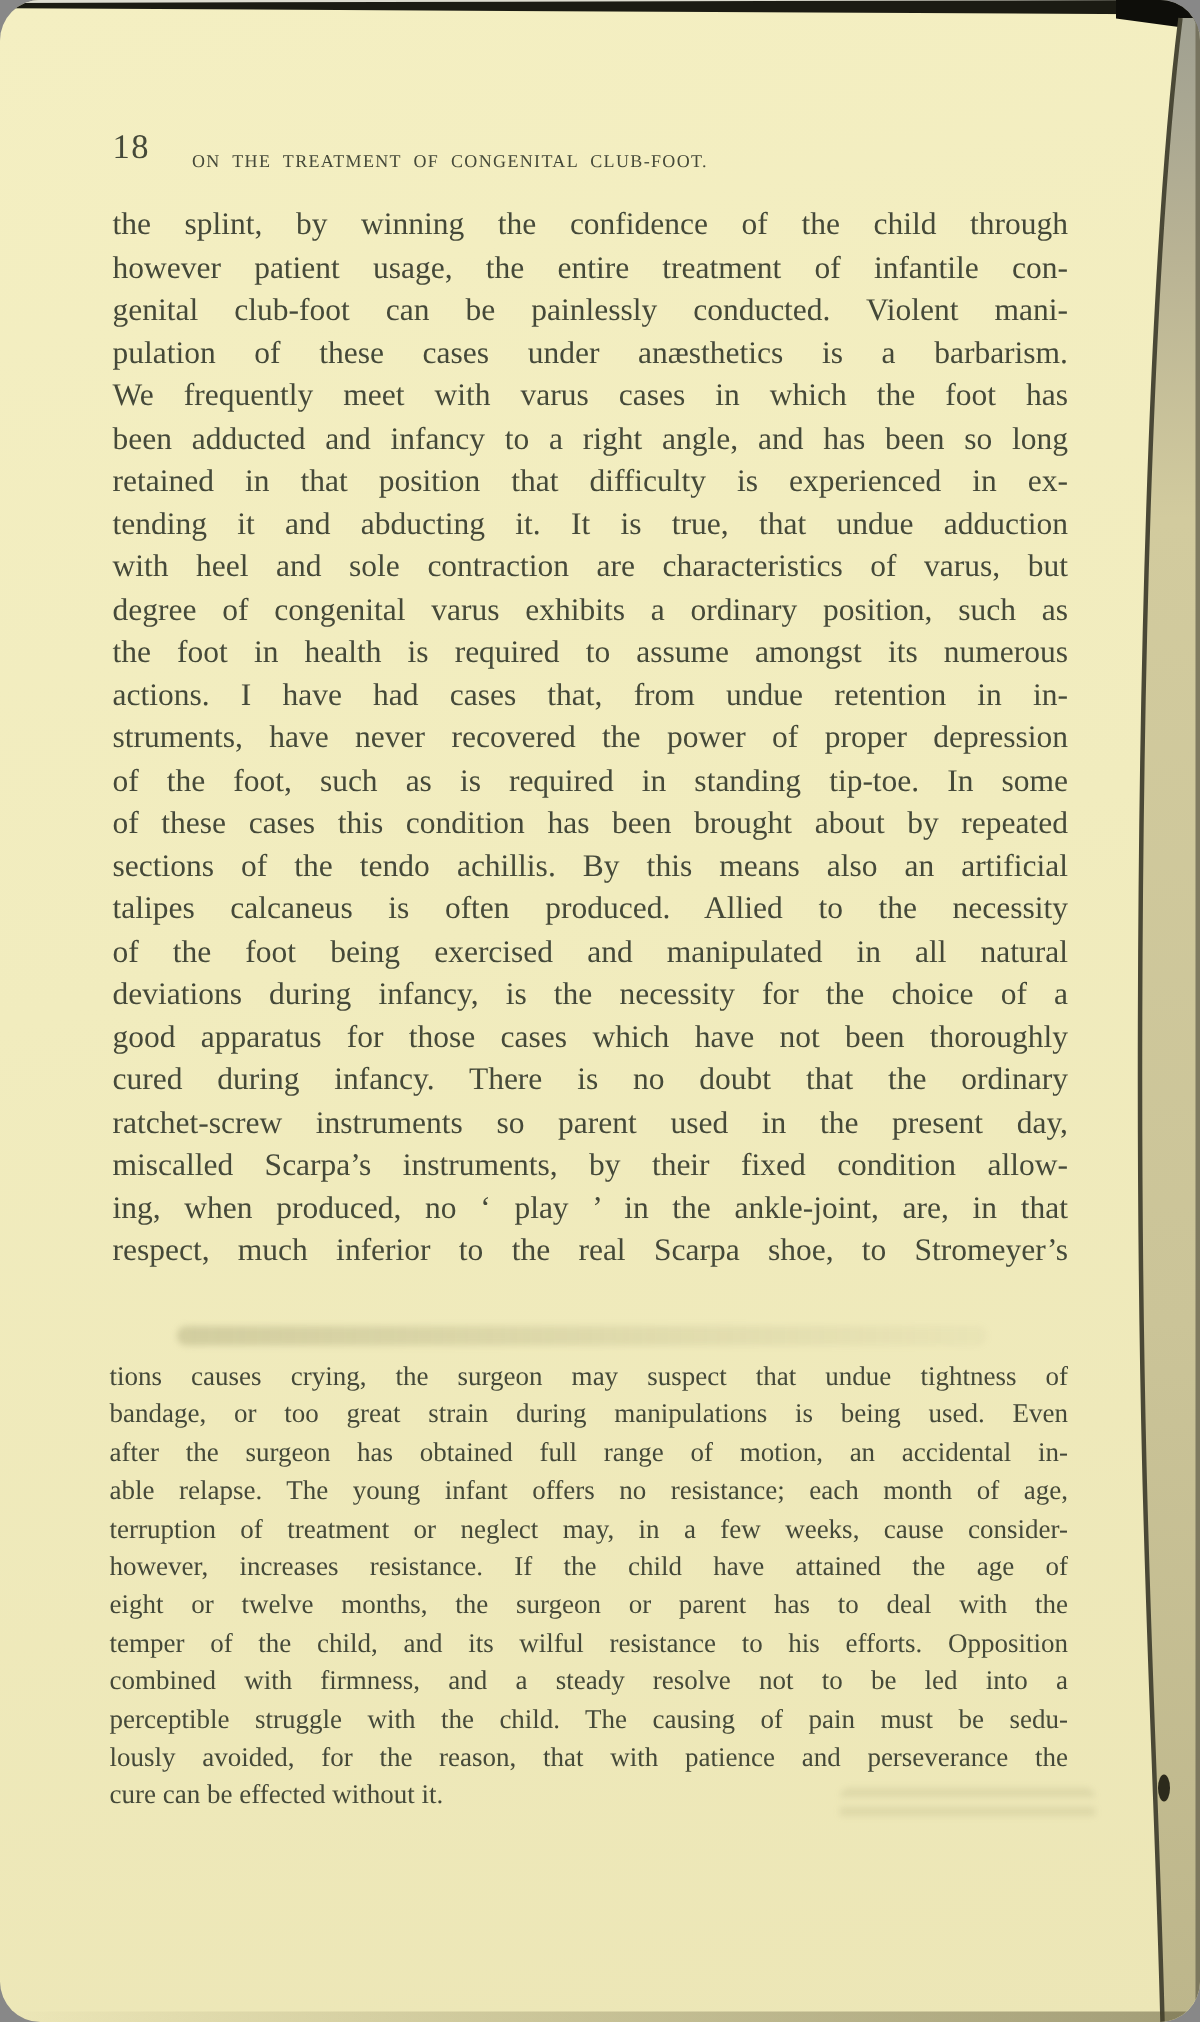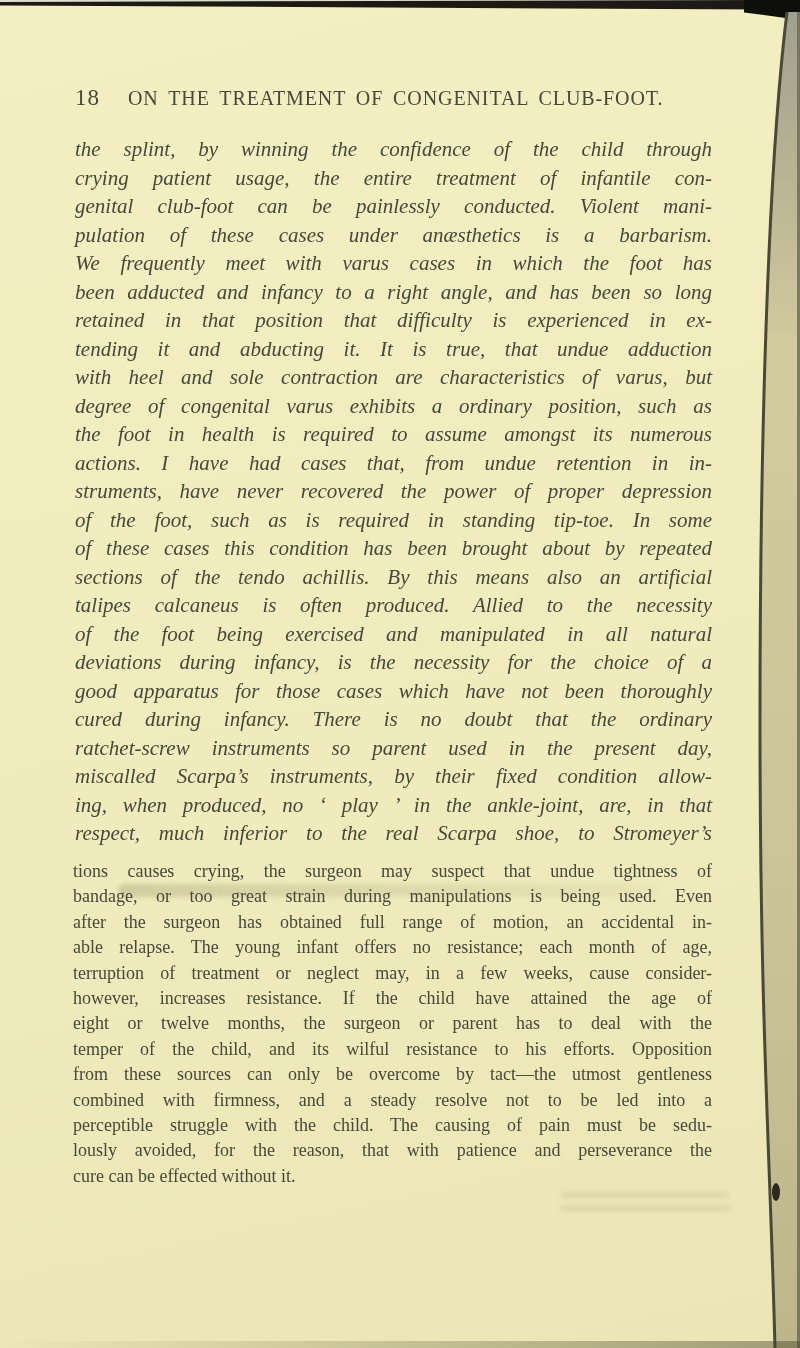--- a/index.html
+++ b/index.html
@@ -1,36 +1,37 @@
 <!DOCTYPE html>
 <html><head>
 <meta charset="utf-8">
 <style>
   html,body{margin:0;padding:0;background:#888;}
   .stage{
     position:relative;width:800px;height:1348px;overflow:hidden;
     background:linear-gradient(168deg,#f4efc2 0%,#f1ecbe 45%,#ece6b6 100%);
     font-family:"Liberation Serif","DejaVu Serif",serif;
     color:var(--ink,#454939);
+    border-radius:27px;
   }
   
   .top-strip{position:absolute;top:0;left:0;width:800px;height:11px;background:#1b1b13;
     clip-path:polygon(0 18%,100% 0,100% 88%,0 50%);}
   .top-light{position:absolute;top:0;left:0;width:800px;height:3px;background:#d9d9d3;opacity:.85;}
   .bookmark{position:absolute;top:0;left:744px;width:56px;height:20px;background:#0e0e0a;
     clip-path:polygon(0 0,100% 0,100% 100%,0 62%);}
   
   .right-edge{position:absolute;top:0;right:0;}
   
   .header{position:absolute;top:85px;left:75px;width:637px;height:30px;}
   .pagenum{position:absolute;left:0;top:0;font-size:23px;letter-spacing:1px;}
-  .running-title{position:absolute;left:53px;top:2px;font-size:20px;letter-spacing:0.9px;word-spacing:4px;}
+  .running-title{position:absolute;left:53px;top:15px;font-size:12px;letter-spacing:0.9px;word-spacing:4px;}
   
-  .body-text{position:absolute;top:135px;left:75px;width:637px;font-size:21px;line-height:28.5px;font-style:italic;}
-  .footnote-text{position:absolute;top:859px;left:73px;width:639px;font-size:18px;line-height:25.4px;}
+  .body-text{position:absolute;top:135px;left:75px;width:637px;font-size:21px;line-height:28.5px;}
+  .footnote-text{position:absolute;top:905px;left:73px;width:639px;font-size:18px;line-height:25.4px;}
   .line{text-align:justify;}
   .line.j{text-align-last:justify;}
   
   .ghost{position:absolute;top:884px;left:118px;width:540px;height:13px;border-radius:6px;
     background:linear-gradient(90deg,rgba(143,140,95,.30),rgba(143,140,95,.16) 55%,rgba(143,140,95,.05));
     filter:blur(2px);}
   .ghost2{position:absolute;top:1192px;left:560px;width:170px;height:24px;border-radius:6px;
     background:repeating-linear-gradient(180deg,rgba(143,140,95,.16) 0 6px,transparent 6px 13px);
     filter:blur(2px);}
   
@@ -62,21 +63,21 @@
     <ellipse cx="26" cy="1192" rx="4" ry="9" fill="#2c2a1c"></ellipse>
   </svg>
 
   <div class="header">
     <span class="pagenum">18</span>
     <span class="running-title">ON THE TREATMENT OF CONGENITAL CLUB-FOOT.</span>
   </div>
 
   <div class="body-text" id="body-text">
       <div class="line j">the splint, by winning the confidence of the child through</div>
-      <div class="line j">crying patient usage, the entire treatment of infantile con-</div>
+      <div class="line j">however patient usage, the entire treatment of infantile con-</div>
       <div class="line j">genital club-foot can be painlessly conducted. Violent mani-</div>
       <div class="line j">pulation of these cases under anæsthetics is a barbarism.</div>
       <div class="line j">We frequently meet with varus cases in which the foot has</div>
       <div class="line j">been adducted and infancy to a right angle, and has been so long</div>
       <div class="line j">retained in that position that difficulty is experienced in ex-</div>
       <div class="line j">tending it and abducting it. It is true, that undue adduction</div>
       <div class="line j">with heel and sole contraction are characteristics of varus, but</div>
       <div class="line j">degree of congenital varus exhibits a ordinary position, such as</div>
       <div class="line j">the foot in health is required to assume amongst its numerous</div>
       <div class="line j">actions. I have had cases that, from undue retention in in-</div>
@@ -100,21 +101,20 @@
 
   <div class="footnote-text" id="footnote-text">
       <div class="line j">tions causes crying, the surgeon may suspect that undue tightness of</div>
       <div class="line j">bandage, or too great strain during manipulations is being used. Even</div>
       <div class="line j">after the surgeon has obtained full range of motion, an accidental in-</div>
       <div class="line j">able relapse. The young infant offers no resistance; each month of age,</div>
       <div class="line j">terruption of treatment or neglect may, in a few weeks, cause consider-</div>
       <div class="line j">however, increases resistance. If the child have attained the age of</div>
       <div class="line j">eight or twelve months, the surgeon or parent has to deal with the</div>
       <div class="line j">temper of the child, and its wilful resistance to his efforts. Opposition</div>
-      <div class="line j">from these sources can only be overcome by tact—the utmost gentleness</div>
       <div class="line j">combined with firmness, and a steady resolve not to be led into a</div>
       <div class="line j">perceptible struggle with the child. The causing of pain must be sedu-</div>
       <div class="line j">lously avoided, for the reason, that with patience and perseverance the</div>
       <div class="line">cure can be effected without it.</div>
     </div>
 
   <div class="bottom-shade"></div>
 </div>
 
 </body></html>

